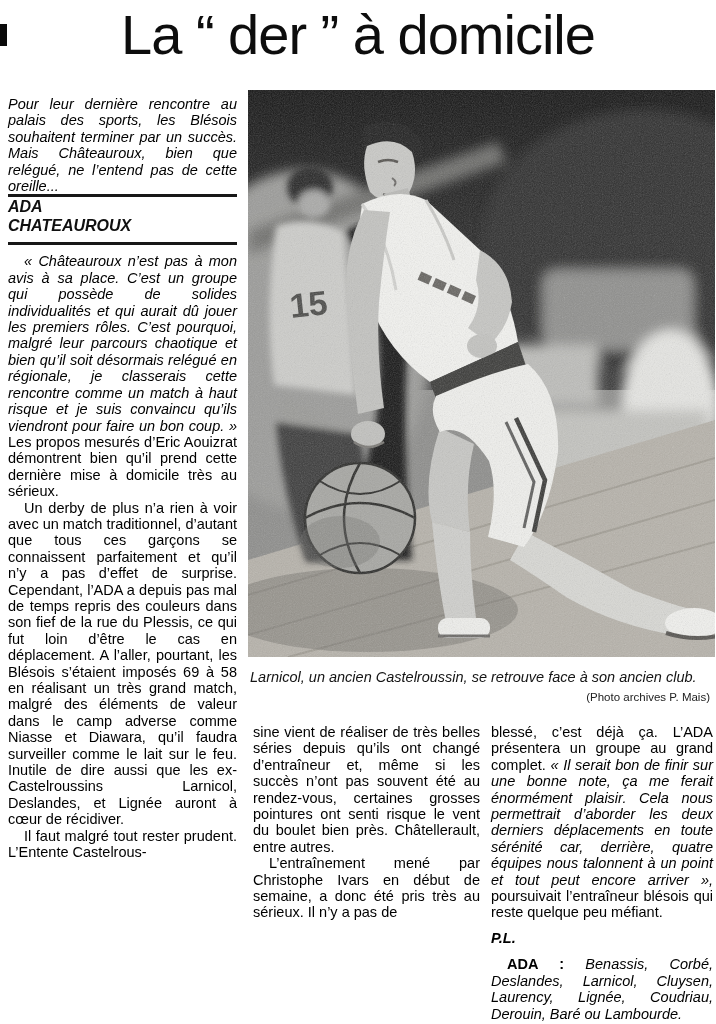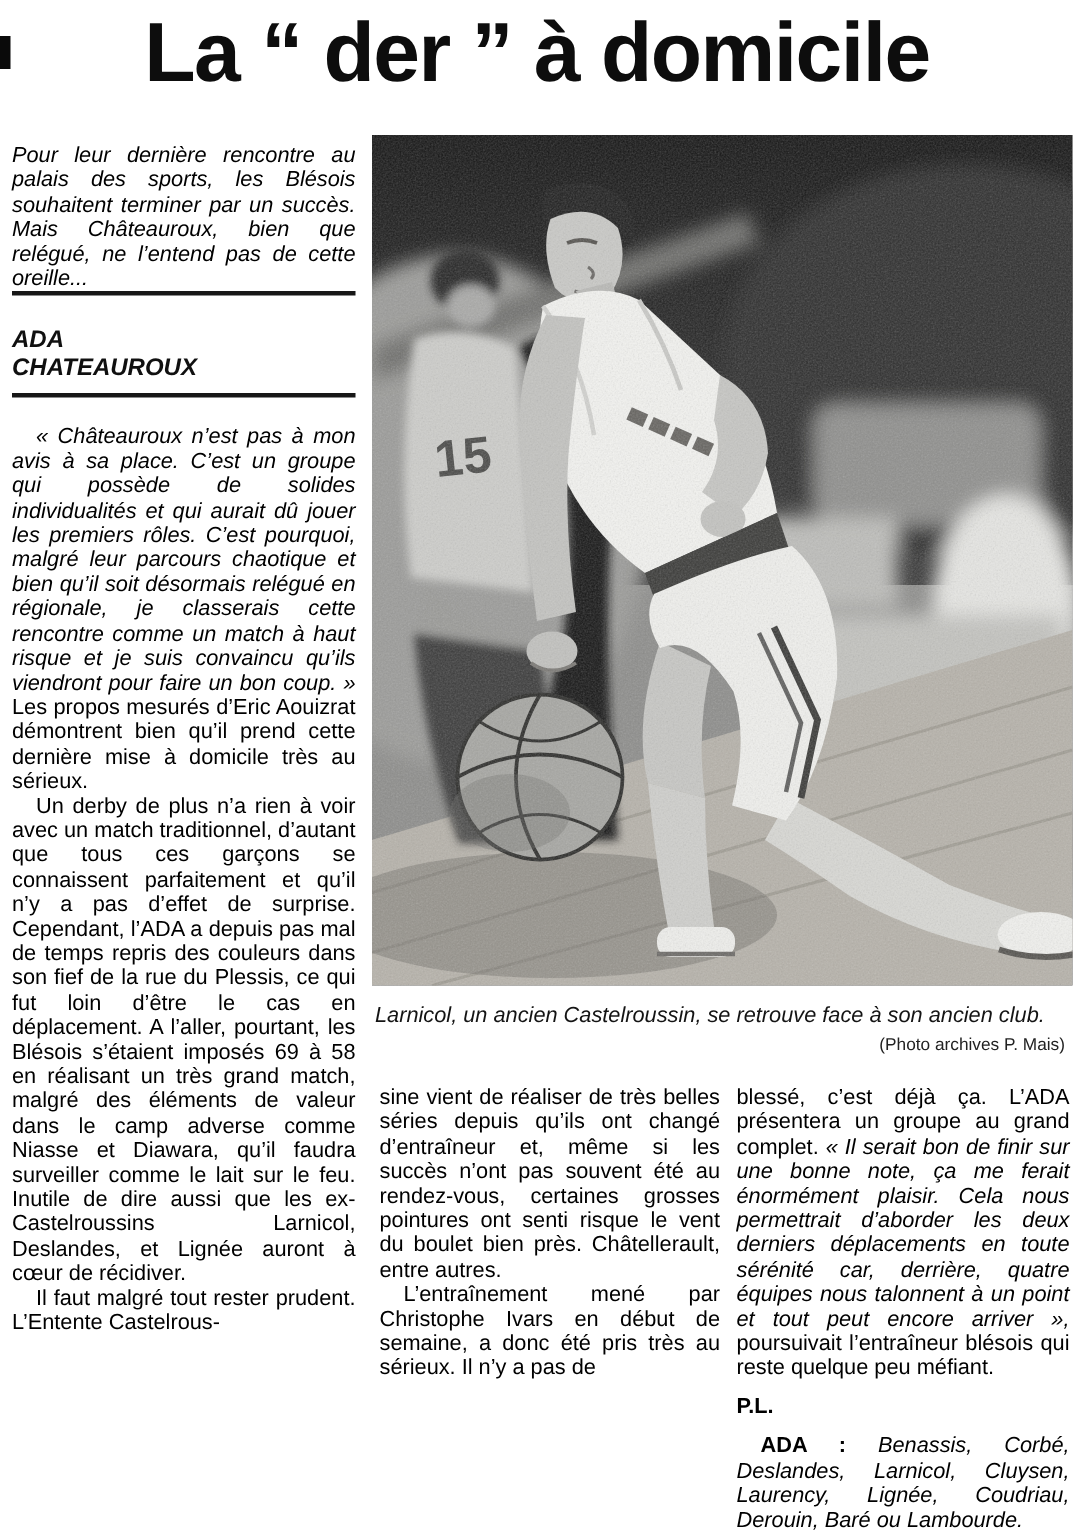--- a/index.html
+++ b/index.html
@@ -5,53 +5,53 @@
   html,body{margin:0;padding:0;}
   body{
     width:716px;height:1024px;position:relative;overflow:hidden;
     background:#ffffff;color:#161616;
     font-family:"Liberation Sans", sans-serif;
     -webkit-font-smoothing:antialiased;
   }
   .artifact{position:absolute;left:0;top:24px;width:7px;height:22px;background:#0a0a0a;}
   .headline{
     position:absolute;left:0;top:2px;width:716px;margin:0;
-    text-align:center;font-weight:bold;font-size:56px;letter-spacing:-1px;
+    text-align:center;font-weight:normal;font-size:56px;letter-spacing:-1px;
     color:#0d0d0d;
   }
   .col{position:absolute;}
   .col-left{left:8px;top:96px;width:229px;}
   .intro{
     margin:0 0 15px 0;font-style:italic;font-size:18.5px;line-height:23.5px;
     text-align:left;color:#131313;
   }
   .infobox{
     border-top:3px solid #171717;border-bottom:3px solid #171717;
-    padding:20px 0 7px 0;margin:0 0 18px 0;
+    padding:0 0 7px 0;margin:0 0 8px 0;
   }
   .infobox .team{font-weight:bold;font-style:italic;font-size:16px;line-height:19px;color:#101010;}
   .infobox .sched{margin:4px 0 0 0;font-style:italic;font-size:15px;line-height:19px;text-indent:16px;text-align:justify;color:#131313;}
   .body-text p{margin:0;font-size:14.5px;line-height:16.4px;text-align:justify;color:#000000;}
   .body-text p.indent{text-indent:16px;}
   .it{font-style:italic;}
   .photo-wrap{position:absolute;left:248px;top:90px;width:467px;height:567px;background:#777;}
   .photo-wrap svg{display:block;}
   .caption{
     position:absolute;left:250px;top:667px;width:462px;
     font-style:italic;font-size:14.5px;line-height:20px;color:#141414;
   }
   .caption .credit{
     position:absolute;right:2px;top:20px;
     font-style:normal;font-size:11.5px;color:#222;
   }
   .col-mid{left:253px;top:724px;width:227px;}
   .col-right{left:491px;top:724px;width:222px;}
   .signature{
     margin:9px 24px 10px 0 !important;text-align:left;
-    font-weight:bold;font-size:15px;
+    font-weight:bold;font-size:15px;font-style:italic;
   }
   .roster{margin-top:2px !important;}
   .roster .lbl{font-weight:bold;font-style:normal;}
   .roster .names{font-style:italic;}
 </style>
 </head>
 <body>
 
 <div class="artifact"></div>
 

